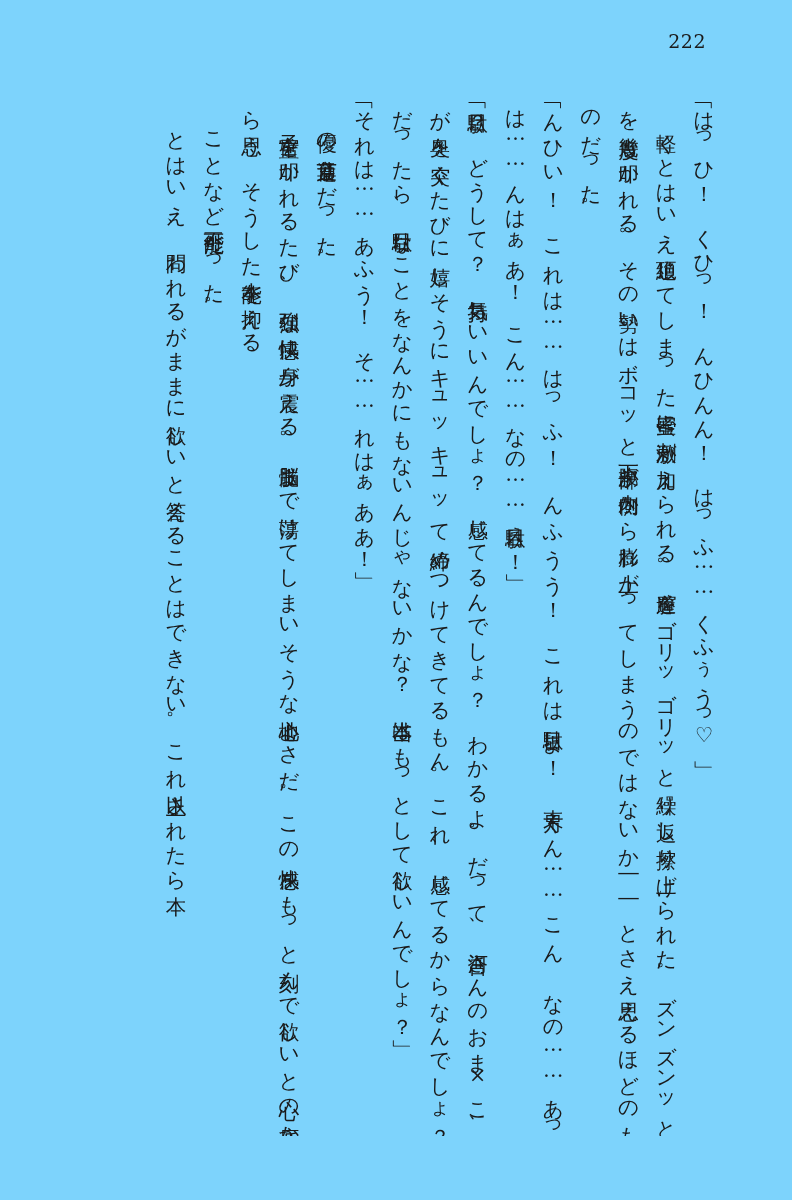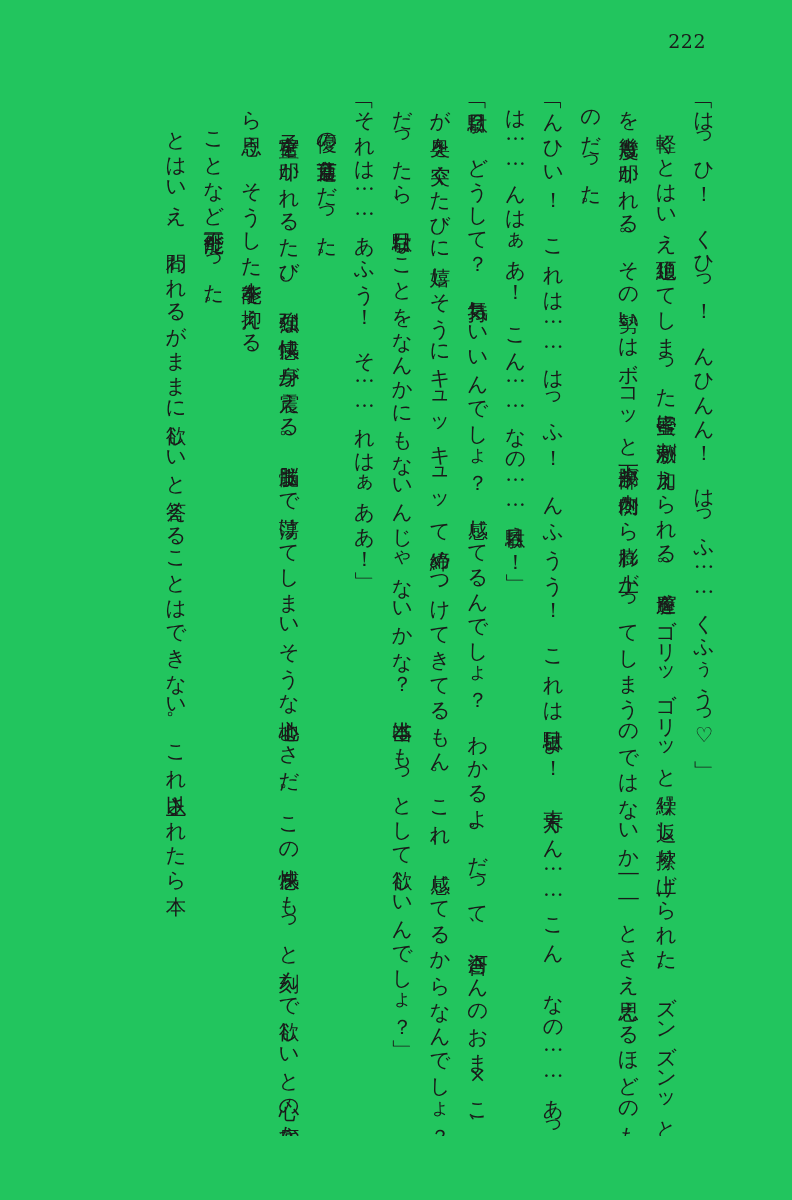--- a/index.html
+++ b/index.html
@@ -12,21 +12,21 @@
     height: 1200px;
     overflow: hidden;
     font-family: "DejaVu Serif", "Liberation Serif", serif;
     color: #1a1a1a;
   }
   .page {
     position: relative;
     width: 792px;
     height: 1200px;
     box-sizing: border-box;
-    background: #22c55e;
+    background: #7dd3fc;
   }
   .page-number {
     position: absolute;
     top: 30px;
     right: 86px;
     font-size: 19px;
     letter-spacing: 0.5px;
     font-family: "DejaVu Serif", "Liberation Serif", serif;
     color: #1a1a1a;
   }

